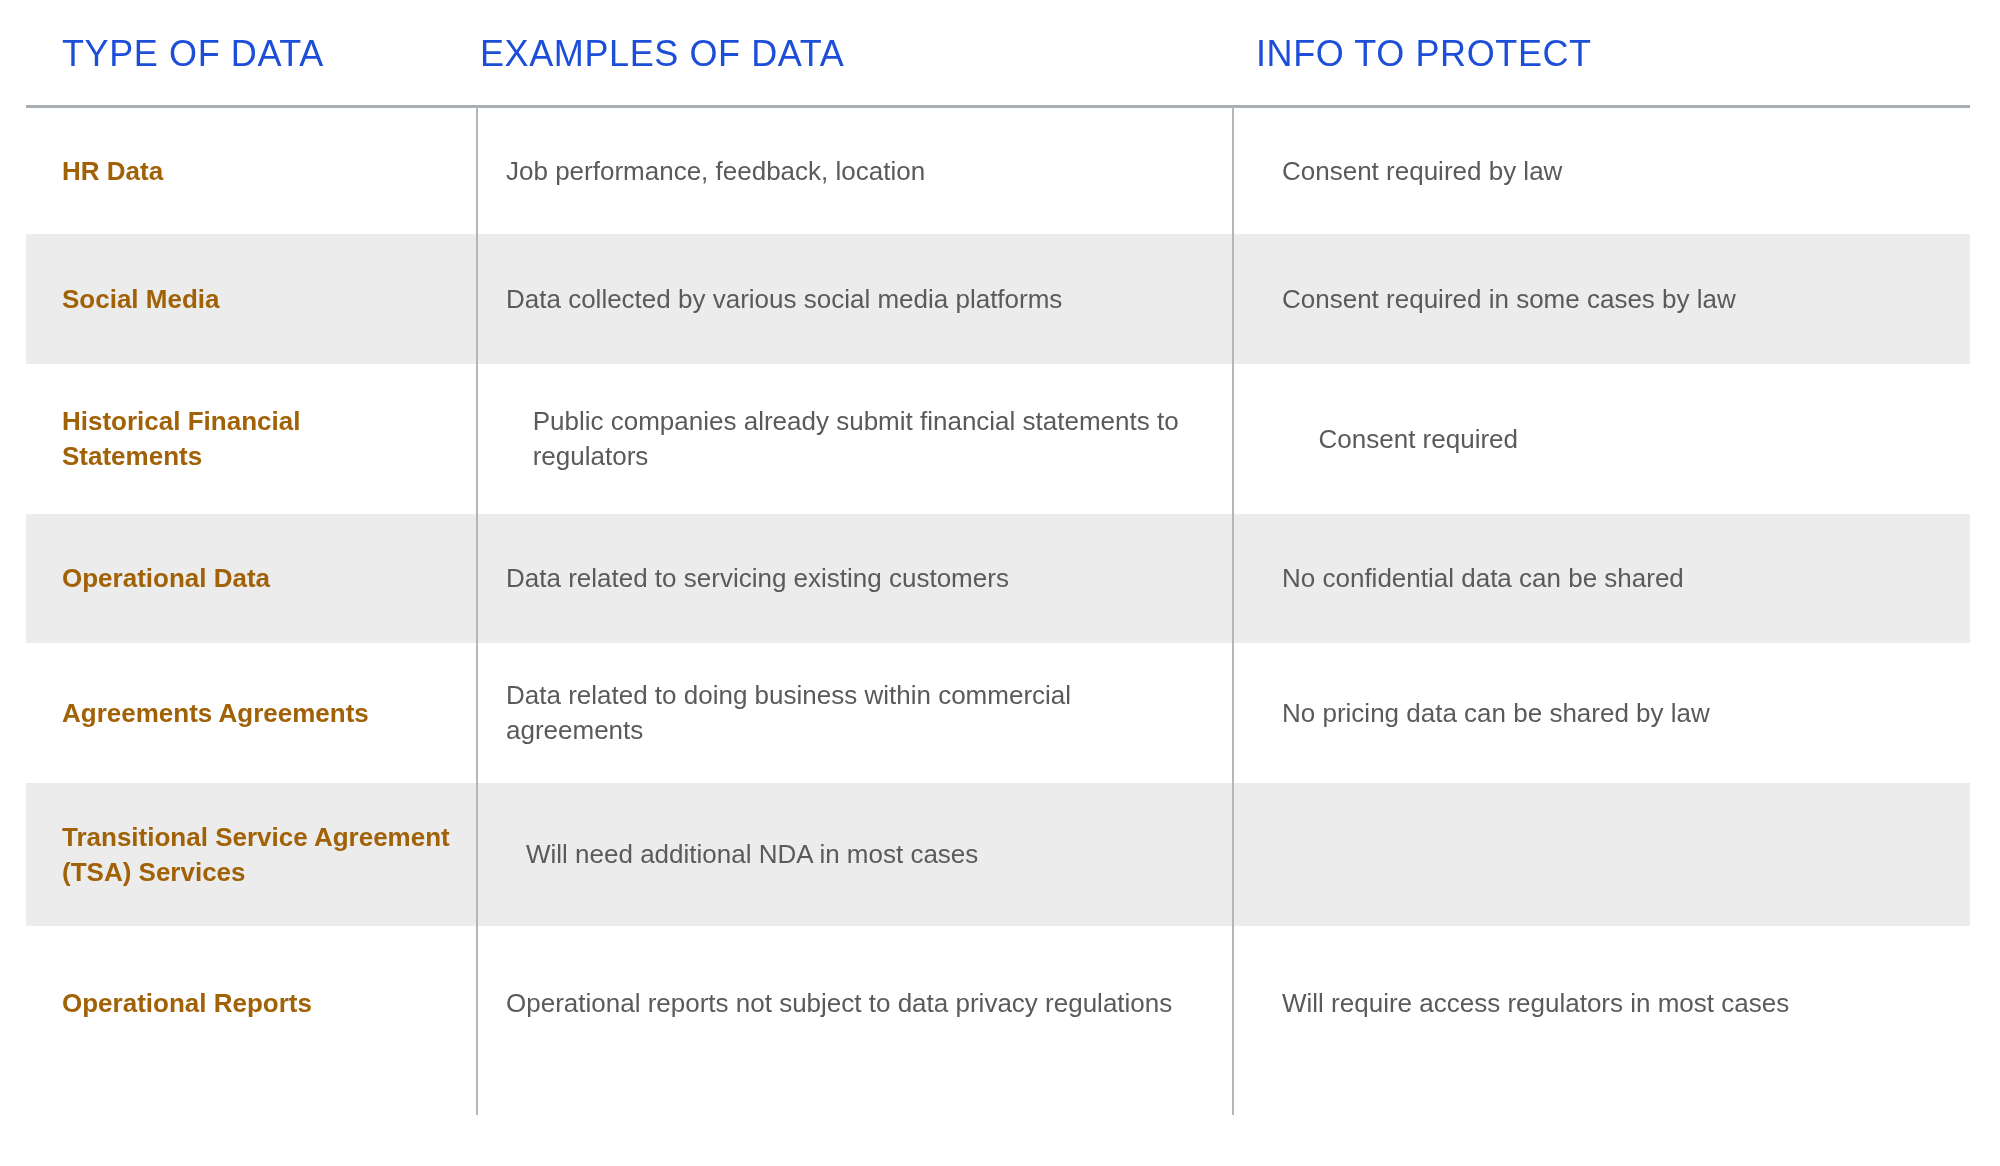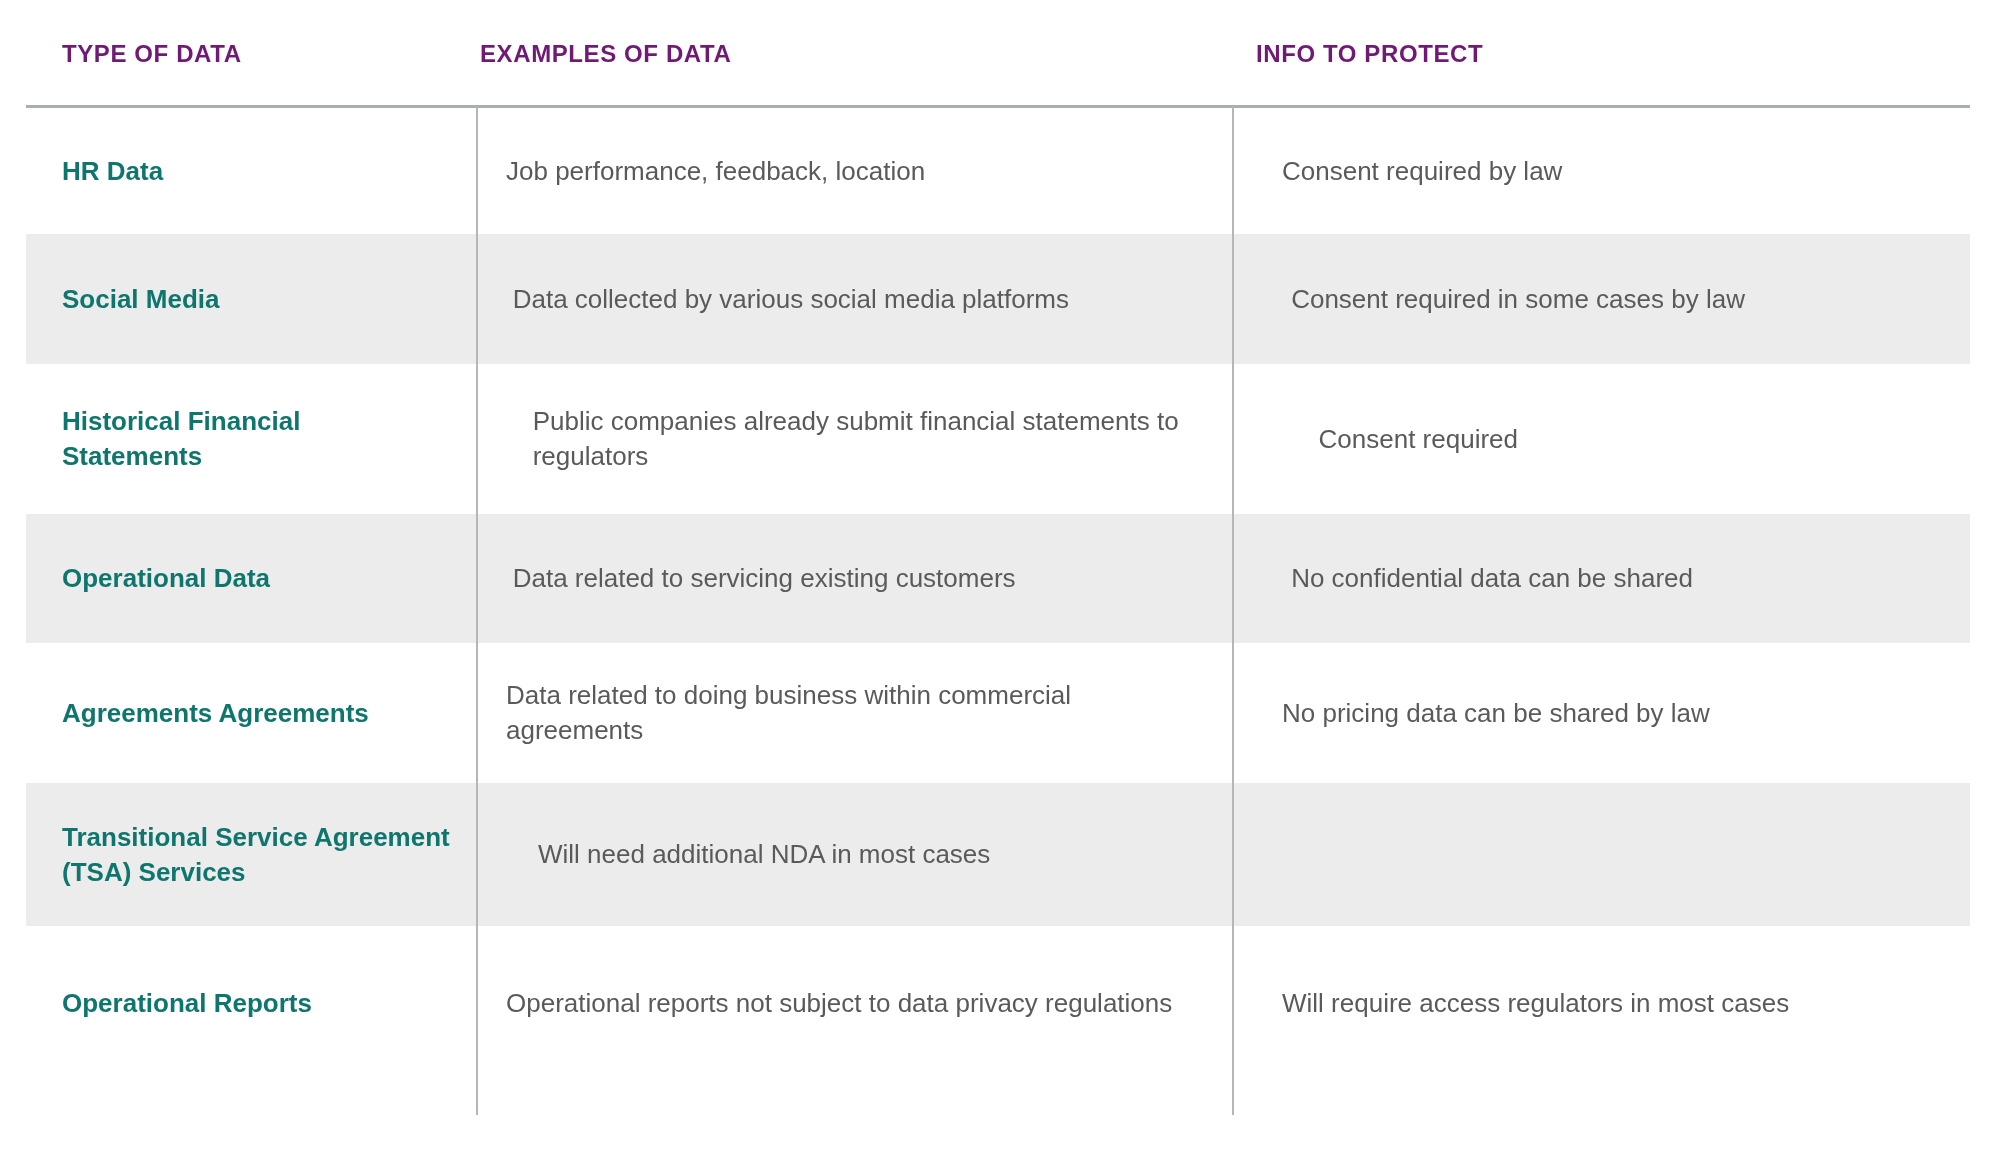--- a/index.html
+++ b/index.html
@@ -27,23 +27,23 @@
   .header-row {
     position: absolute;
     left: 0;
     top: 0;
     width: 2000px;
     height: 107px;
     display: flex;
     align-items: center;
   }
   .col-head {
-    color: #701a75;
-    font-weight: 700;
-    font-size: 24px;
+    color: #1d4ed8;
+    font-weight: 400;
+    font-size: 36px;
     letter-spacing: 0.6px;
     line-height: 1;
     white-space: nowrap;
     box-sizing: border-box;
   }
   .col-head.c1 { width: 450px; padding-left: 62px; }
   .col-head.c2 { width: 756px; padding-left: 30px; }
   .col-head.c3 { width: 794px; padding-left: 50px; }
 
   
@@ -75,34 +75,34 @@
     width: 2000px;
   }
   .row {
     position: relative;
     width: 1944px;
     margin-left: 26px;
     display: flex;
     align-items: center;
     box-sizing: border-box;
   }
-  .row.shaded { background: #ECECEC; gap: 12px; }
+  .row.shaded { background: #ECECEC; }
 
   .cell {
     box-sizing: border-box;
     color: #4A4A4A;
     font-size: 26px;
     line-height: 1.33;
   }
   .cell.c1 {
     width: 450px;
     padding-left: 36px;
     padding-right: 24px;
     font-weight: 700;
-    color: #0f766e;
+    color: #a16207;
   }
   .cell.c2 {
     width: 756px;
     padding-left: 30px;
     padding-right: 29px;
     font-weight: 400;
     color: #5A5A5A;
   }
   .cell.c3 {
     width: 738px;

